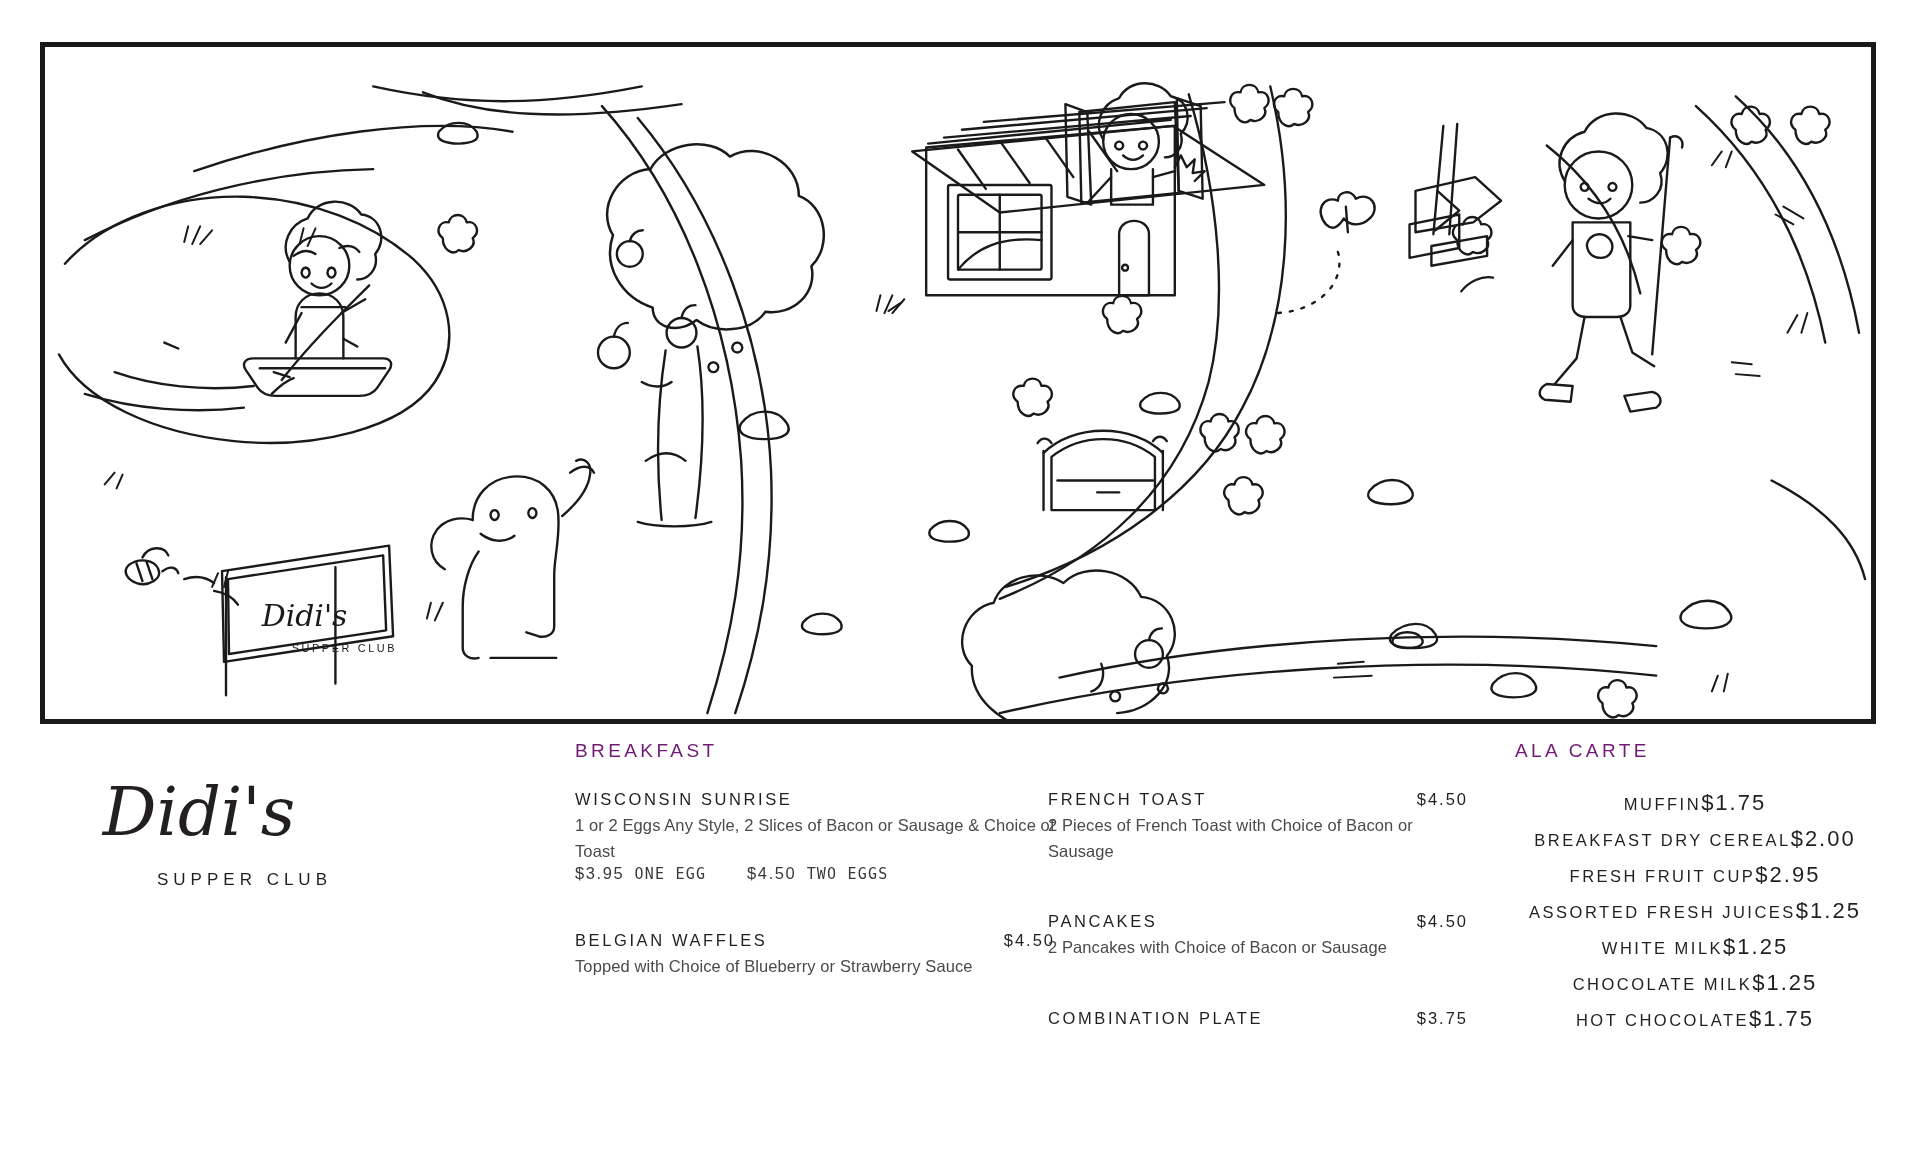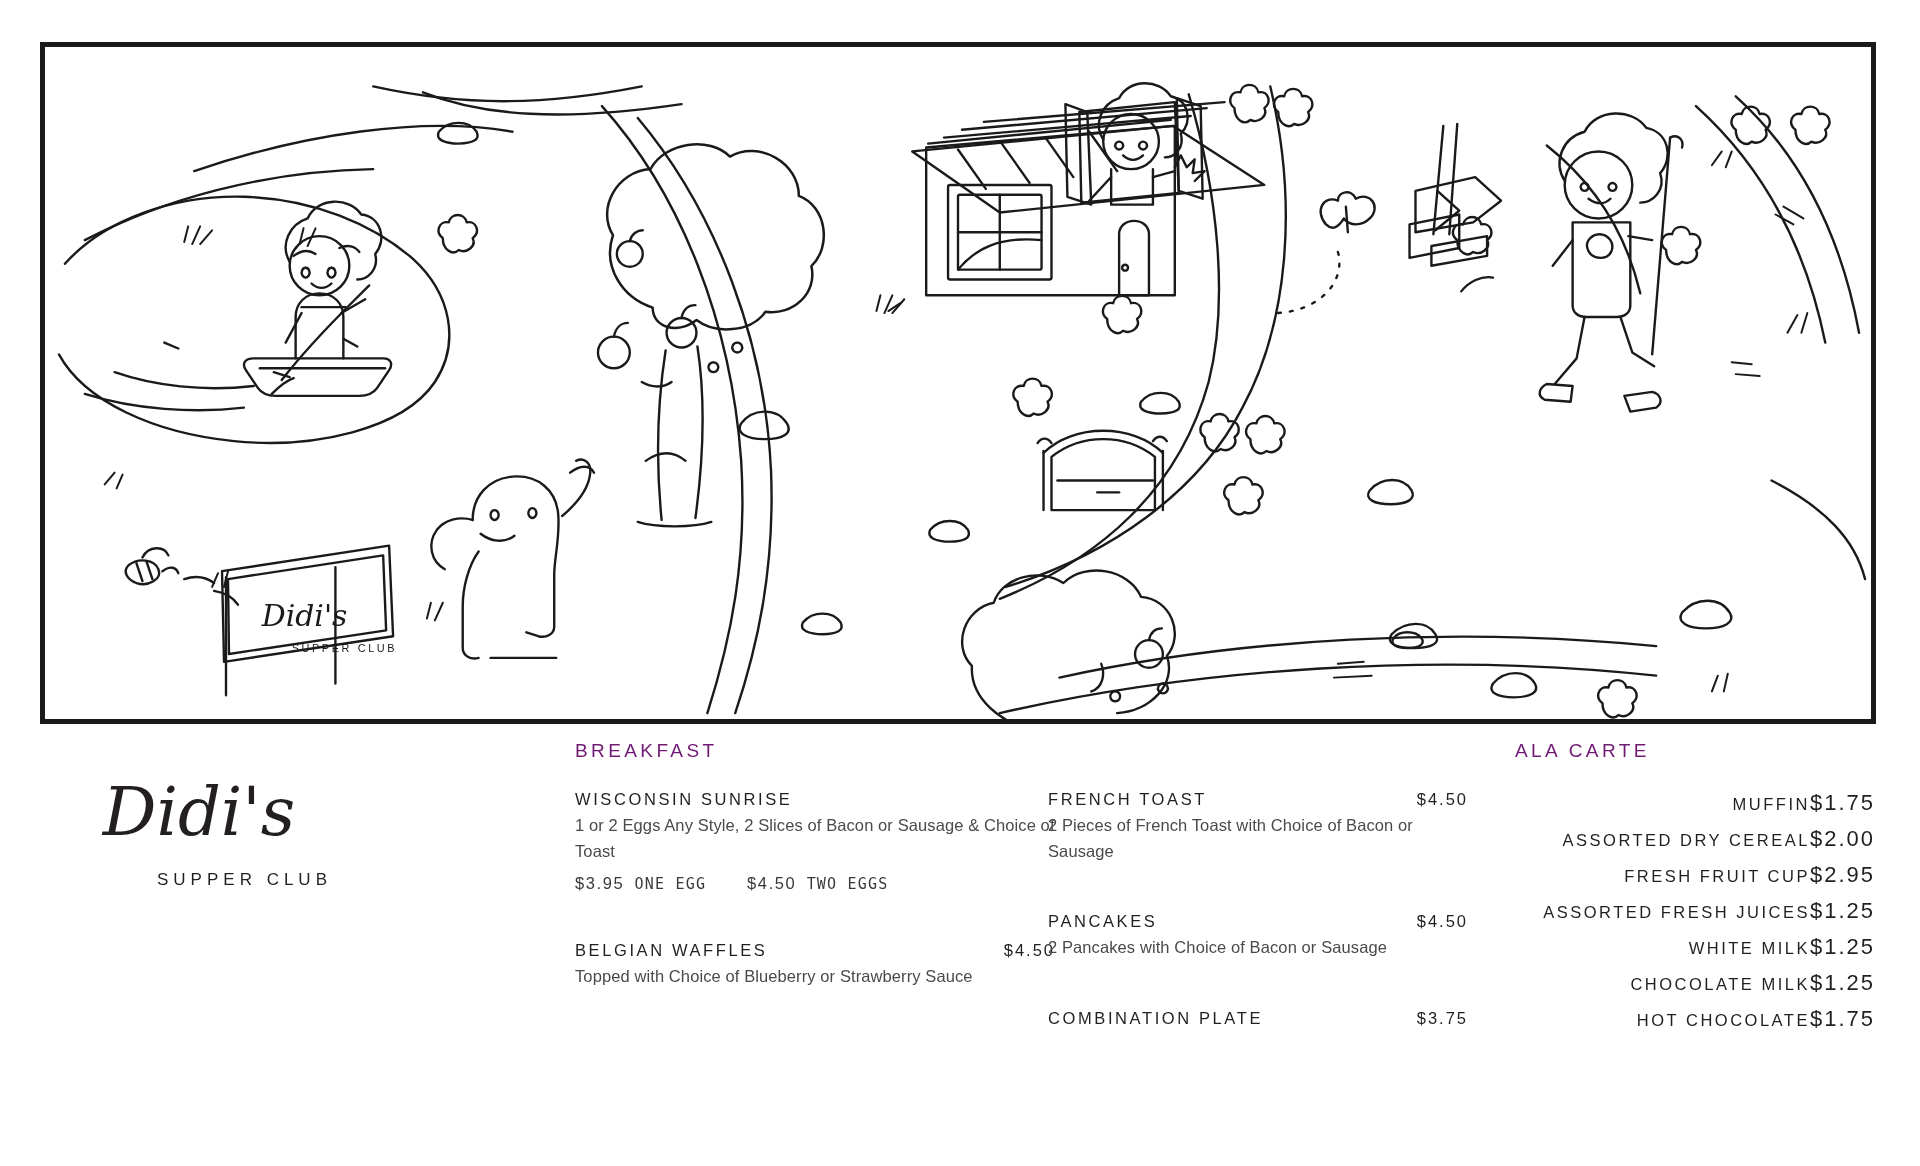--- a/index.html
+++ b/index.html
@@ -116,32 +116,32 @@
     line-height: 1.55;
     color: #4a4a4a;
     margin-top: 4px;
     letter-spacing: 0.1px;
   }
   .item-prices-line {
     font-family: "DejaVu Sans Mono", monospace;
     font-size: 15px;
     letter-spacing: 1.2px;
     color: #3a3a3a;
-    margin-top: 10px;
+    margin-top: 0;
   }
   .item-prices-line .big {
     font-family: "Liberation Sans", sans-serif;
     font-size: 16.5px;
     letter-spacing: 1.6px;
   }
 
   
   .ac-row {
     display: flex;
-    justify-content: flex-end;
+    justify-content: center;
     align-items: baseline;
     margin-bottom: 10px;
   }
   .ac-name {
     font-family: "Liberation Sans", sans-serif;
     font-size: 16.5px;
     letter-spacing: 2.5px;
     color: #231f20;
     white-space: nowrap;
   }
@@ -486,21 +486,21 @@
   </div>
 
   <div class="menu-col" id="col-alacarte">
     <div class="col-header">ALA CARTE</div>
 
     <div class="ac-row">
       <span class="ac-name">MUFFIN</span>
       <span class="ac-price">$1.75</span>
     </div>
     <div class="ac-row">
-      <span class="ac-name">ASSORTED DRY CEREAL</span>
+      <span class="ac-name">BREAKFAST DRY CEREAL</span>
       <span class="ac-price">$2.00</span>
     </div>
     <div class="ac-row">
       <span class="ac-name">FRESH FRUIT CUP</span>
       <span class="ac-price">$2.95</span>
     </div>
     <div class="ac-row">
       <span class="ac-name">ASSORTED FRESH JUICES</span>
       <span class="ac-price">$1.25</span>
     </div>

